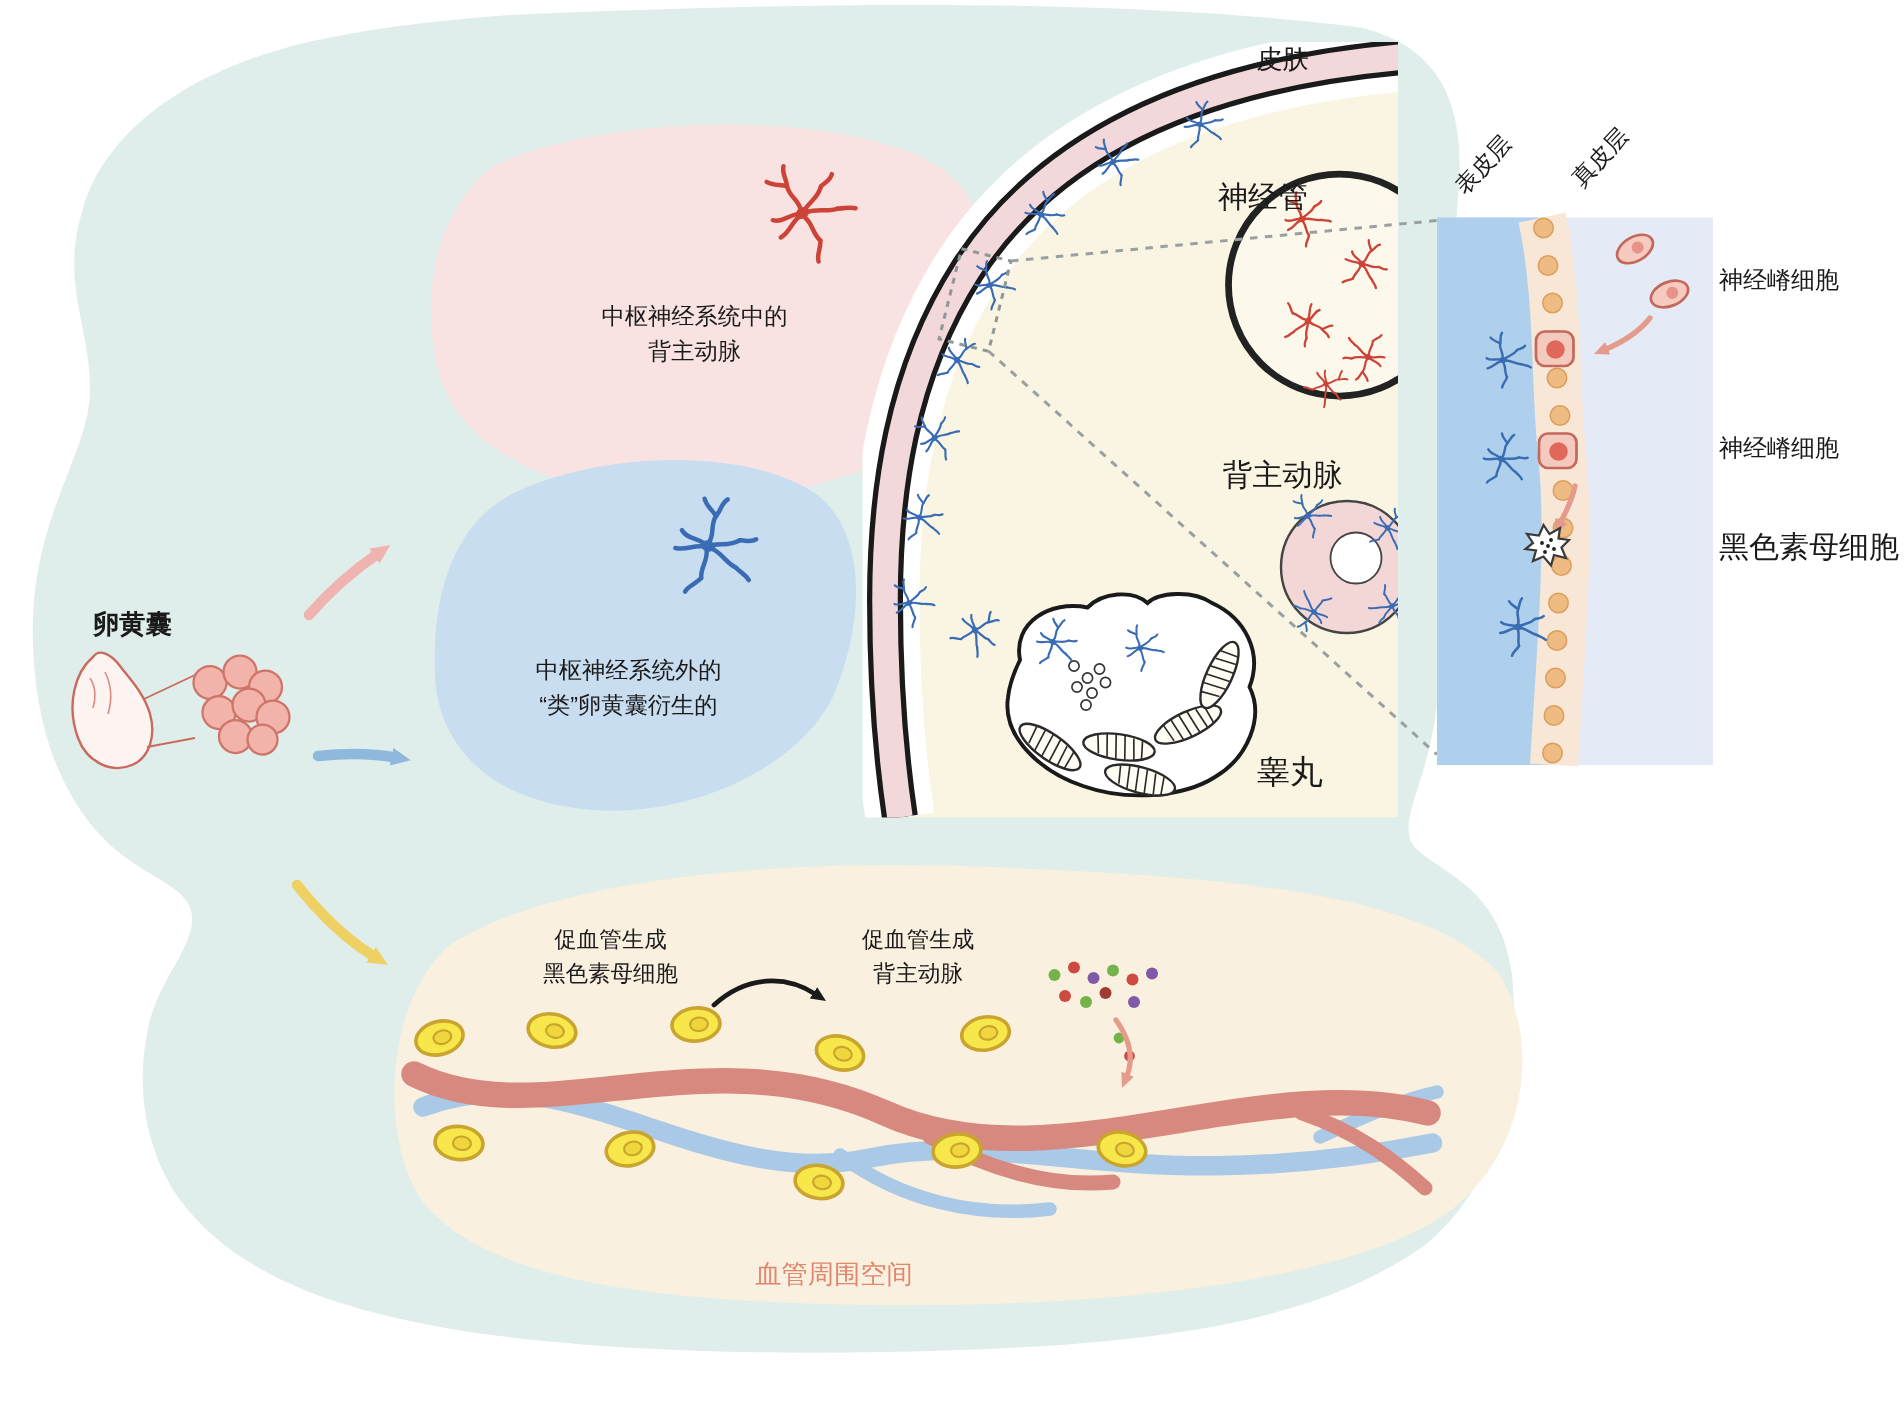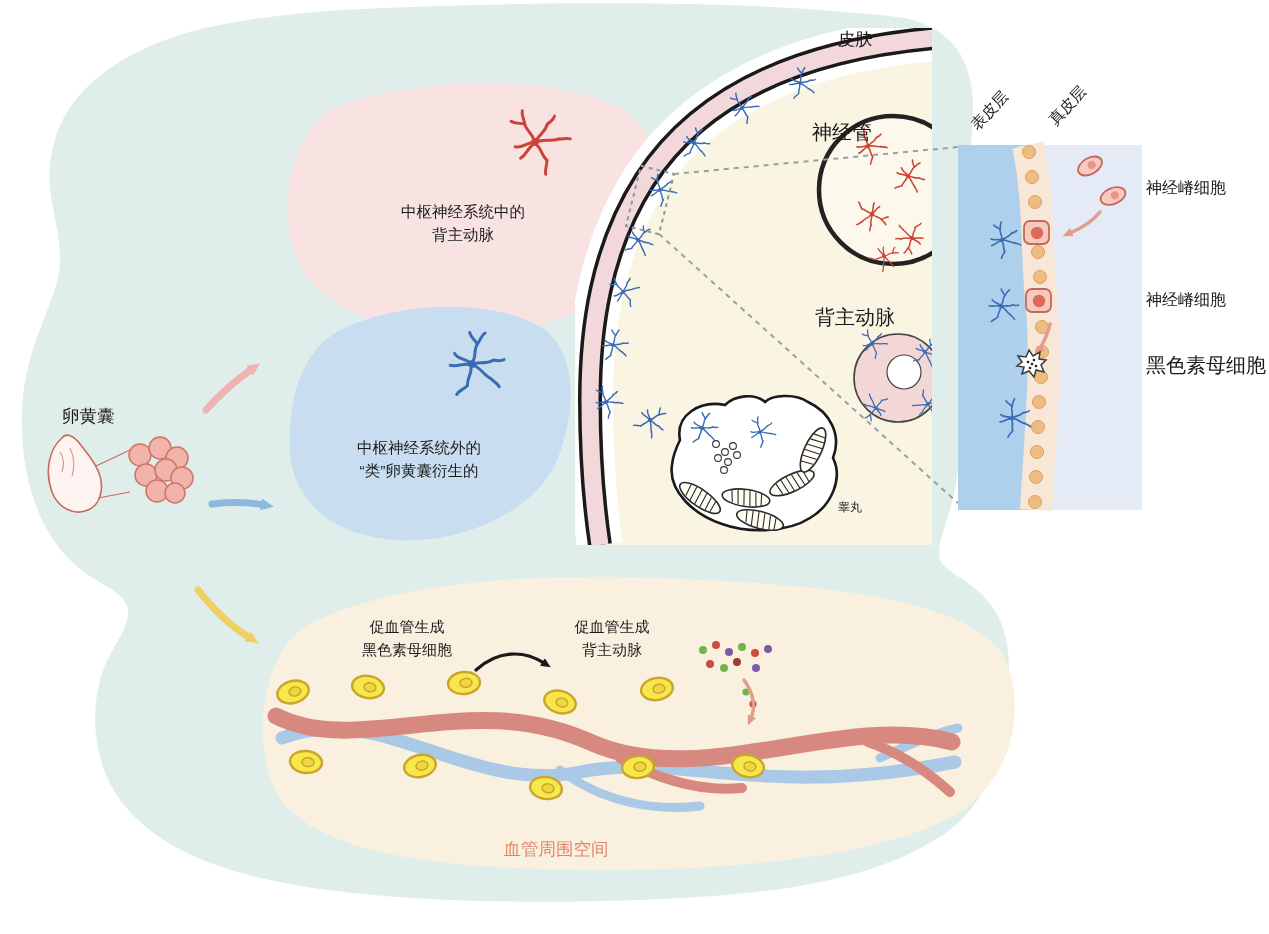--- a/index.html
+++ b/index.html
@@ -7,21 +7,21 @@
   body{
     width:1269px;height:934px;
     font-family:"Liberation Sans","DejaVu Sans",sans-serif;
     color:#1a1a1a;
   }
   .scene{position:relative;width:1269px;height:934px;overflow:hidden;background:#fff}
   .art{position:absolute;left:0;top:0}
   .lbl{position:absolute;line-height:1.5;white-space:nowrap;font-size:15.5px}
   .ctr{transform:translateX(-50%);text-align:center}
   .big{font-size:17.5px}
-  .bold{font-weight:normal}
+  .bold{font-weight:bold}
   .red-text{color:var(--accent-red-text,#cf5b50)}
   .salmon-text{color:var(--perivascular-text,#e0876f)}
   .rot{transform:rotate(-47deg);transform-origin:left bottom}
   .blue-c{color:var(--blue-cell,#3a6cb4)}
   .red-c{color:var(--red-cell,#cc4437)}
 </style>
 </head>
 <body>
 
 <div class="scene">
@@ -289,21 +289,21 @@
 </div>
 
 <div class="lbl ctr" style="left:419px;top:436px">
   <div>中枢神经系统外的</div>
   <div>“类”卵黄囊衍生的</div>
 </div>
 
 <div class="lbl ctr big" style="left:855px;top:26px">皮肤</div>
 <div class="lbl" style="left:812px;top:117px;font-size:20px">神经管</div>
 <div class="lbl" style="left:815px;top:302px;font-size:20px">背主动脉</div>
-<div class="lbl" style="left:838px;top:498px;font-size:12px">睾丸</div>
+<div class="lbl" style="left:838px;top:498px;font-size:22px">睾丸</div>
 
 <div class="lbl rot" style="left:982px;top:112px">表皮层</div>
 <div class="lbl rot" style="left:1060px;top:107px">真皮层</div>
 
 <div class="lbl" style="left:1146px;top:176px;font-size:16px">神经嵴细胞</div>
 <div class="lbl" style="left:1146px;top:288px;font-size:16px">神经嵴细胞</div>
 <div class="lbl" style="left:1146px;top:350px;font-size:20px">黑色素母细胞</div>
 
 <div class="lbl ctr" style="left:407px;top:616px;font-size:15px">
   <div>促血管生成</div>

